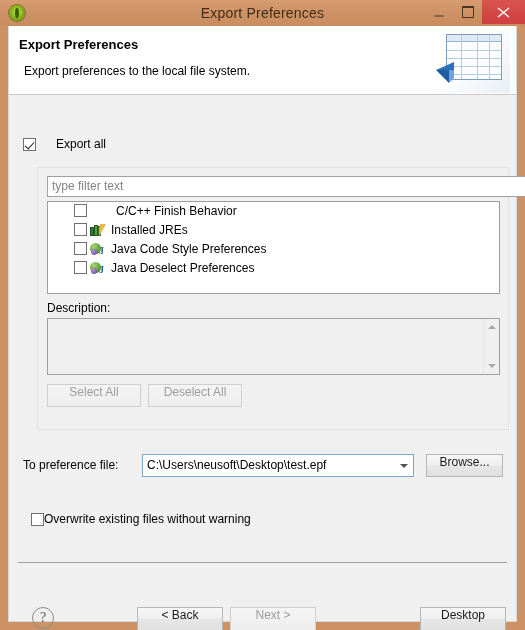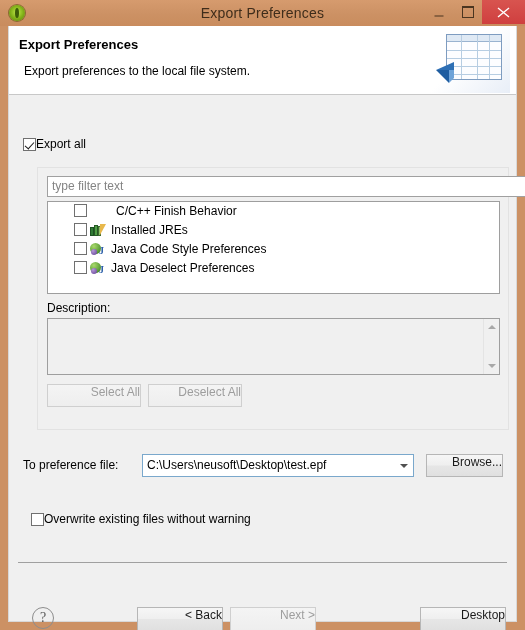--- a/index.html
+++ b/index.html
@@ -177,21 +177,21 @@
     border-width: 0 1.6px 1.6px 0;
     transform: rotate(42deg);
   }
 
   .export-all {
     position: absolute;
     left: 14px; top: 43px;
     font-size: 12px;
     white-space: nowrap;
   }
-  .export-all .lbl { margin-left: 0; }
+  .export-all .lbl { margin-left: 20px; }
 
   
   .panel {
     position: absolute;
     left: 28px; top: 73px;
     width: 472px;
     height: 263px;
     border: 1px solid #e2e2e2;
     background: #f0f0f0;
     box-sizing: border-box;
@@ -281,21 +281,21 @@
   .sb-up { top:6px; border-left:4px solid transparent; border-right:4px solid transparent; border-bottom:4px solid #a8a8a8; }
   .sb-dn { bottom:6px; border-left:4px solid transparent; border-right:4px solid transparent; border-top:4px solid #a8a8a8; }
 
   .btn {
     font-family: "Liberation Sans", sans-serif;
     font-size: 12px;
     background: linear-gradient(to bottom,#f6f6f6 0%, #efefef 48%, #e6e6e6 52%, #e0e0e0 100%);
     border: 1px solid #b6b6b6;
     color: #1a1a1a;
     box-sizing: border-box;
-    text-align: right;
+    text-align: center;
     padding: 0;
   }
   .btn.disabled { color: #9d9d9d; border-color: #cfcfcf;
       background: linear-gradient(to bottom,#f4f4f4 0%, #eeeeee 100%); }
   .btn.default { border: 1px solid #4a90c4; box-shadow: inset 0 0 0 1px #eaf3fb; }
 
   .btn-select-all {
     position: absolute; left: 9px; top: 216px;
     width: 94px; height: 23px;
   }

